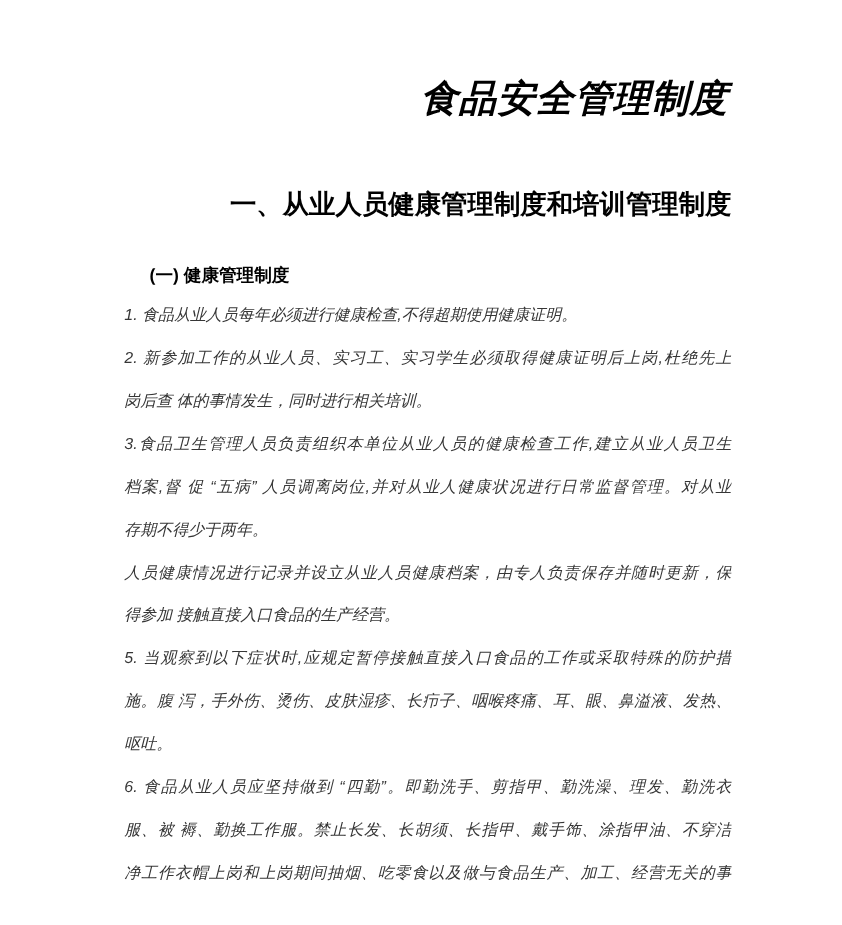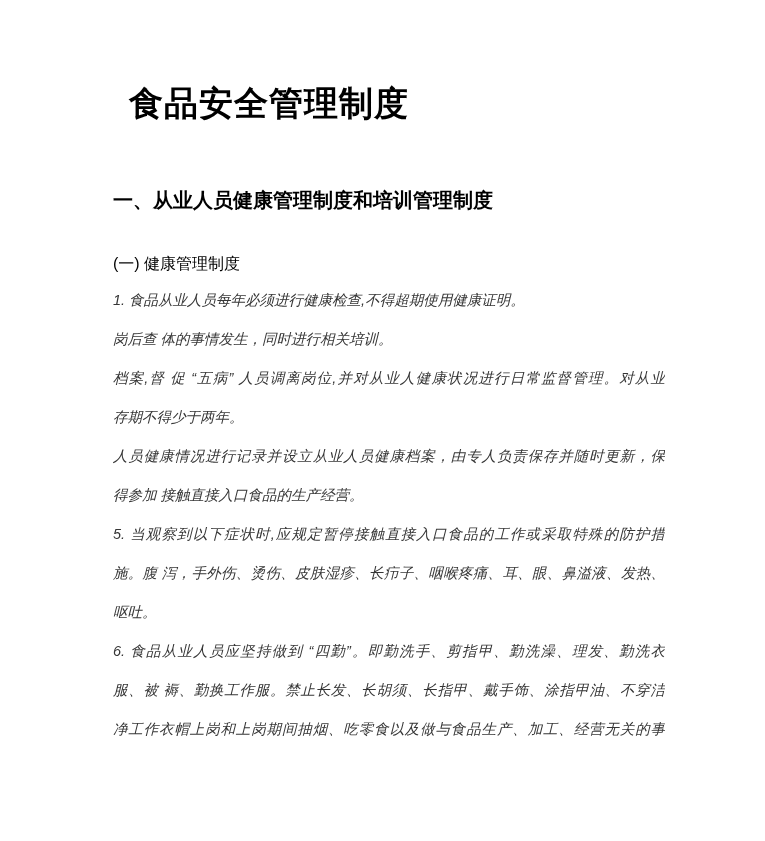--- a/index.html
+++ b/index.html
@@ -21,37 +21,39 @@
     background: #ffffff;
   }
   .content {
     width: 552px;
   }
   .doc-title {
     font-size: 34px;
     line-height: 42px;
     font-weight: 700;
     color: #000000;
-    text-align: left;
+    text-align: right;
     letter-spacing: 1px;
-    margin: 16px;
+    margin: 3px;
+    font-style: italic;
   }
   .section-heading {
-    font-size: 20px;
+    font-size: 24px;
     line-height: 24px;
     font-weight: 700;
     color: #000000;
     margin: 64px 0 0 0;
+    text-align: right;
   }
   .subsection-heading {
     font-size: 16px;
     line-height: 20px;
-    font-weight: 400;
+    font-weight: 700;
     color: #000000;
-    margin: 42px 0 0 0;
+    margin: 42px 0 0 23px;
   }
   .doc-body {
     margin-top: 7px;
   }
   .para { margin: 0; }
   .line {
     height: 39px;
     line-height: 39px;
     font-size: 14.5px;
     color: #363636;
@@ -76,24 +78,26 @@
 
     <h3 class="subsection-heading">(一) 健康管理制度</h3>
 
     <div class="doc-body">
 
       <div class="para">
         <div class="line">1. 食品从业人员每年必须进行健康检查,不得超期使用健康证明。</div>
       </div>
 
       <div class="para">
+        <div class="line just">2. 新参加工作的从业人员、实习工、实习学生必须取得健康证明后上岗,杜绝先上</div>
         <div class="line">岗后查 体的事情发生，同时进行相关培训。</div>
       </div>
 
       <div class="para">
+        <div class="line just">3.食品卫生管理人员负责组织本单位从业人员的健康检查工作,建立从业人员卫生</div>
         <div class="line just">档案,督 促 “五病” 人员调离岗位,并对从业人健康状况进行日常监督管理。对从业</div>
         <div class="line">存期不得少于两年。</div>
         <div class="line just">人员健康情况进行记录并设立从业人员健康档案，由专人负责保存并随时更新，保</div>
       </div>
 
       <div class="para">
         <div class="line">得参加 接触直接入口食品的生产经营。</div>
       </div>
 
       <div class="para">

